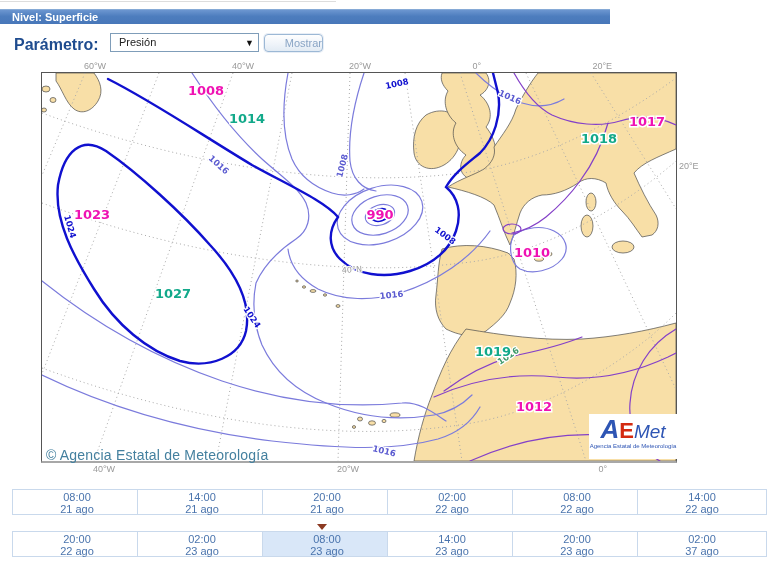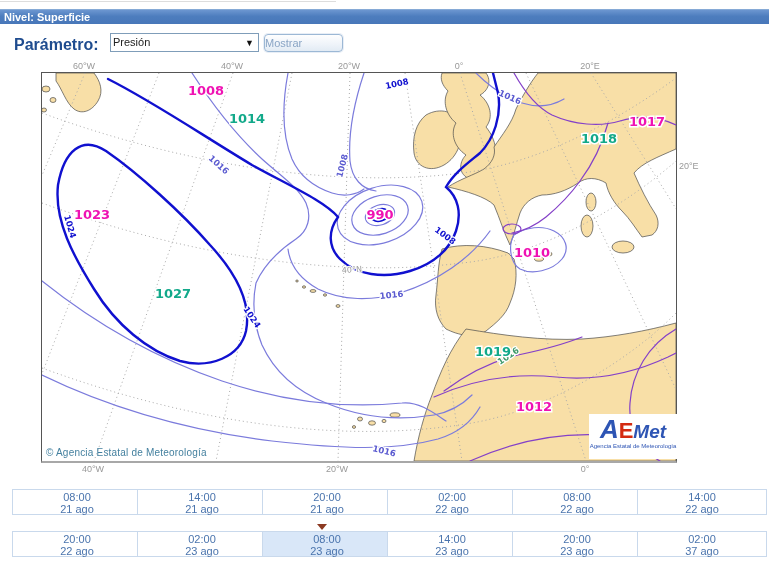--- a/index.html
+++ b/index.html
@@ -2,50 +2,50 @@
 <html><head>
 <meta charset="utf-8">
 <style>
   * { margin:0; padding:0; box-sizing:border-box; }
   html,body { background:#fff; }
   body { width:769px; height:561px; position:relative; overflow:hidden;
          font-family:"Liberation Sans", sans-serif; }
 
   .top-divider { position:absolute; left:0; top:1px; width:336px; height:1px; background:#ddd; }
 
-  .title-bar { position:absolute; left:0; top:9px; width:769px; height:15px;
+  .title-bar { position:absolute; left:0; top:9px; width:610px; height:15px;
     background:linear-gradient(180deg,#6c96d0 0%,#4d7dbe 45%,#4877b9 100%);
     border-top:1px solid #86aad6; color:#fff; font-size:11px; font-weight:bold;
-    line-height:14px; padding-left:4px; }
+    line-height:14px; padding-left:12px; }
 
   .param-label { position:absolute; left:14px; top:36px; font-size:16px; font-weight:bold; color:#1f4c8f; }
 
   .select-box { position:absolute; left:110px; top:33px; width:149px; height:19px;
     background:#fff; border:1px solid #7f9db9; font-size:11px; color:#222;
-    line-height:17px; padding:0 2px; cursor:default; }
+    line-height:17px; padding:0 8px; cursor:default; }
   .select-box .arrow { position:absolute; right:4px; top:0; font-size:9px; color:#111; line-height:18px; }
 
-  .show-btn { position:absolute; left:264px; top:34px; width:79px; height:18px;
+  .show-btn { position:absolute; left:264px; top:34px; width:59px; height:18px;
     border:1px solid #9cb8d5; border-radius:4px; box-shadow:0 0 0 1px #e8eef6;
     background:linear-gradient(180deg,#fefefe 0%,#eef3f9 60%,#e2ebf4 100%);
-    color:#8aa5c5; font-size:11px; text-align:left; line-height:16px; cursor:pointer; }
+    color:#8aa5c5; font-size:11px; text-align:right; line-height:16px; cursor:pointer; }
 
   .map-frame { position:absolute; left:41px; top:72px; width:636px; height:391px;
     border:1px solid #555; border-bottom:3px solid #a8a8a8; background:#fff; }
   .map-frame svg { display:block; }
 
-  .tick { position:absolute; font-size:9px; color:#999; width:44px; text-align:center; }
-
-  .copyright { position:absolute; left:46px; top:447px; font-size:10px; color:#44809f; letter-spacing:0.2px; }
+  .tick { position:absolute; font-size:9px; color:#999; width:44px; text-align:right; }
+
+  .copyright { position:absolute; left:46px; top:447px; font-size:14px; color:#44809f; letter-spacing:0.2px; }
 
   .logo { position:absolute; left:589px; top:414px; width:88px; height:45px; background:#fff;
     text-align:center; line-height:1; padding-top:2px; }
   .logo .la { color:#2e55b4; font-size:26px; font-style:italic; font-weight:bold; }
   .logo .le { color:#d42a10; font-size:22px; font-weight:bold; }
-  .logo .lm { color:#2e55b4; font-size:19px; font-style:italic; font-weight:bold;margin-top:23px; }
+  .logo .lm { color:#2e55b4; font-size:19px; font-style:italic; font-weight:normal;margin-top:23px; }
   .logo .cap { display:block; color:#2e55b4; font-size:6px; margin-top:1px; }
 
   .cell { position:absolute; width:130px; height:26px; background:#fff;
     border:1px solid #c9d9ec; color:#4a74ad; font-size:11px; text-align:center;
     padding-top:1px; line-height:12px; cursor:pointer; }
   .cell.selected { background:#d9e7f8; }
   .sel-marker { position:absolute; left:317px; top:524px; width:0; height:0;
     border-left:5px solid transparent; border-right:5px solid transparent;
     border-top:6px solid #8c3a22; }
 

